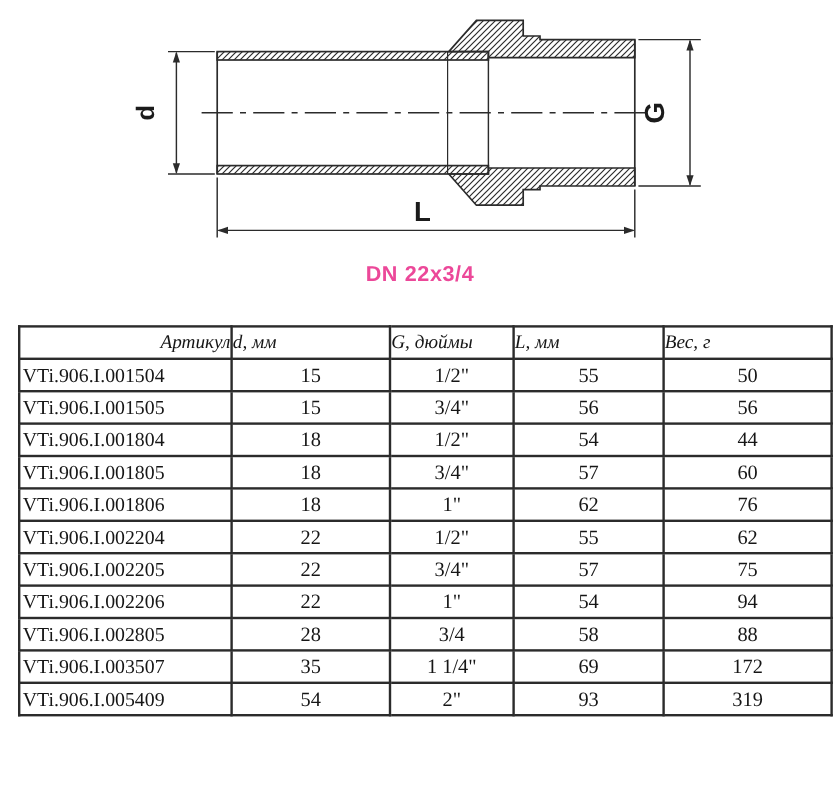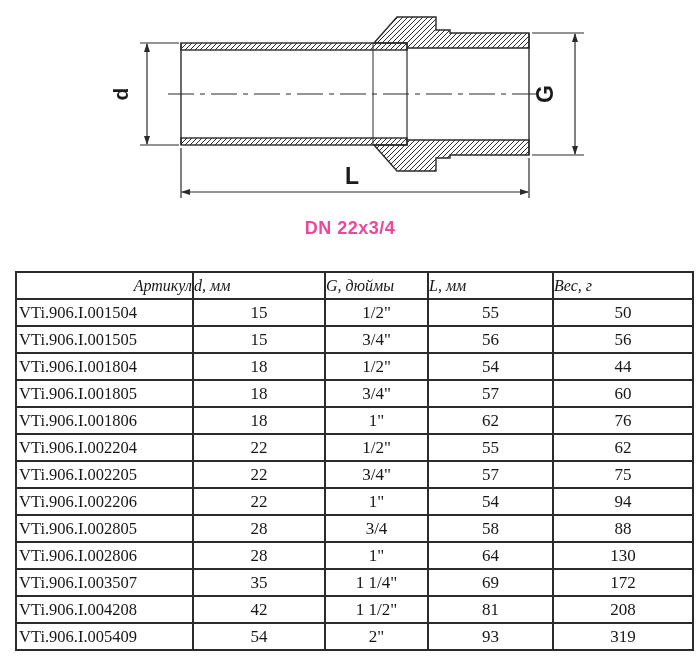--- a/index.html
+++ b/index.html
@@ -196,41 +196,27 @@
           <td>94</td>
         </tr>
         <tr>
           <td class="col-article">VTi.906.I.002805</td>
           <td>28</td>
           <td>3/4</td>
           <td>58</td>
           <td>88</td>
         </tr>
         <tr>
-          <td class="col-article">VTi.906.I.002806</td>
-          <td>28</td>
-          <td>1"</td>
-          <td>64</td>
-          <td>130</td>
-        </tr>
-        <tr>
           <td class="col-article">VTi.906.I.003507</td>
           <td>35</td>
           <td>1 1/4"</td>
           <td>69</td>
           <td>172</td>
         </tr>
         <tr>
-          <td class="col-article">VTi.906.I.004208</td>
-          <td>42</td>
-          <td>1 1/2"</td>
-          <td>81</td>
-          <td>208</td>
-        </tr>
-        <tr>
           <td class="col-article">VTi.906.I.005409</td>
           <td>54</td>
           <td>2"</td>
           <td>93</td>
           <td>319</td>
         </tr>
       </tbody>
   </table>
 
 </div>

